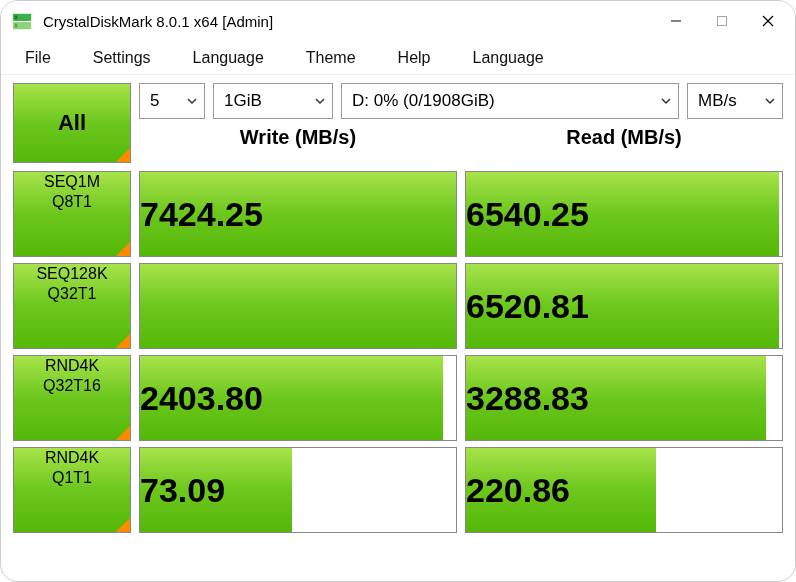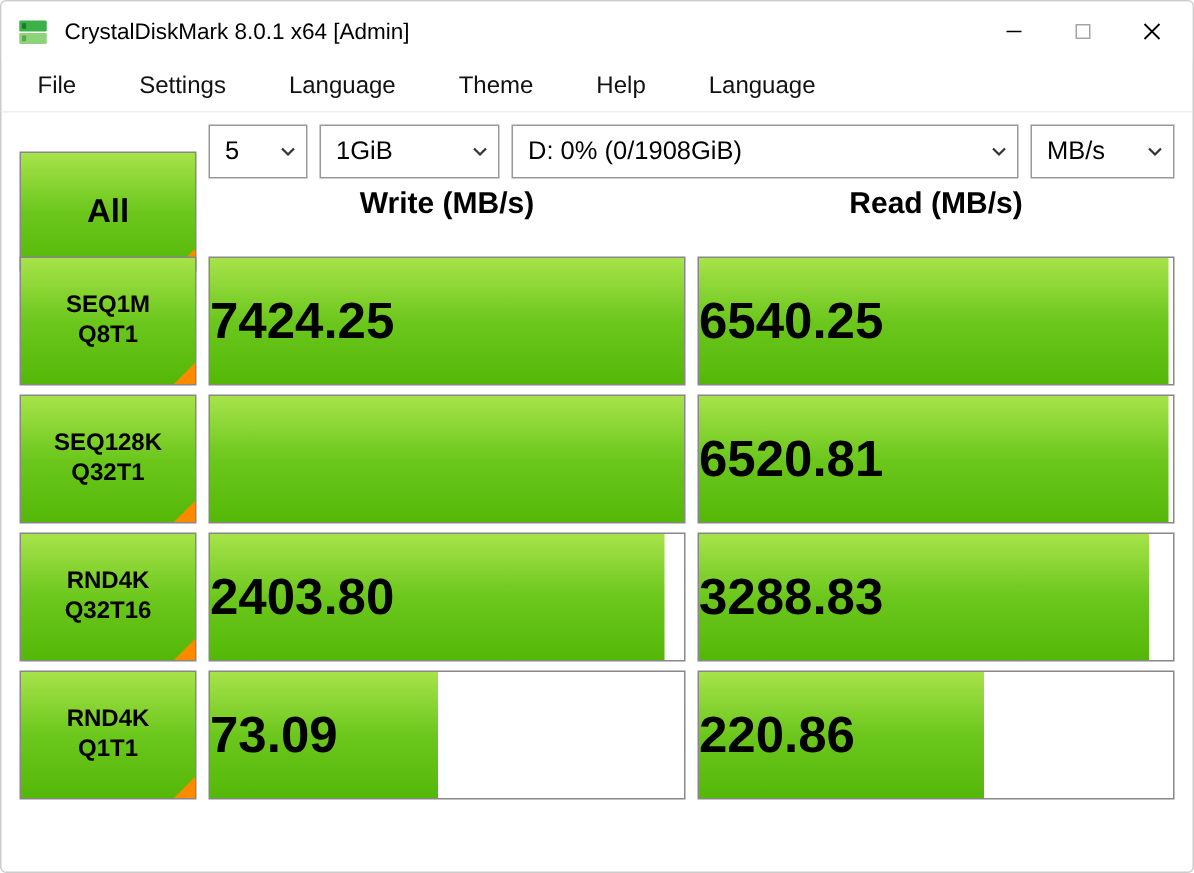--- a/index.html
+++ b/index.html
@@ -7,21 +7,21 @@
     font-family: "Segoe UI", Arial, sans-serif;
     background: #fff;
     width: 796px;
     height: 582px;
     overflow: hidden;
   }
   .window {
     width: 796px;
     height: 582px;
     border: 1px solid #ccc;
-    border-radius: 4px;
+    border-radius: 18px;
     background: #fff;
     display: flex;
     flex-direction: column;
     overflow: hidden;
   }
   .titlebar {
     height: 40px;
     display: flex;
     align-items: center;
     padding: 0 4px 0 10px;
@@ -73,21 +73,20 @@
     height: 80px;
     background: linear-gradient(to bottom, #a7e34a 0%, #6cc71d 50%, #54b808 100%);
     border: 1px solid #888;
     position: relative;
     display: flex;
     align-items: center;
     justify-content: center;
     font-weight: 700;
     font-size: 22px;
     color: #000;
-    margin-top: 18px;
   }
   .all-btn::after {
     content: "";
     position: absolute;
     right: 0;
     bottom: 0;
     width: 0; height: 0;
     border-right: 14px solid #ff8a00;
     border-top: 14px solid transparent;
   }
@@ -118,22 +117,22 @@
     grid-template-columns: 118px 1fr 1fr;
     gap: 8px;
     height: 86px;
   }
   .row-label {
     background: linear-gradient(to bottom, #a7e34a 0%, #6cc71d 50%, #54b808 100%);
     border: 1px solid #888;
     display: flex;
     flex-direction: column;
     align-items: center;
-    justify-content: center;
-    font-weight: 700;
+    justify-content: flex-start;
+    font-weight: 400;
     font-size: 16px;
     color: #000;
     position: relative;
     line-height: 1.25;
   }
   .row-label::after {
     content: "";
     position: absolute;
     right: 0;
     bottom: 0;

